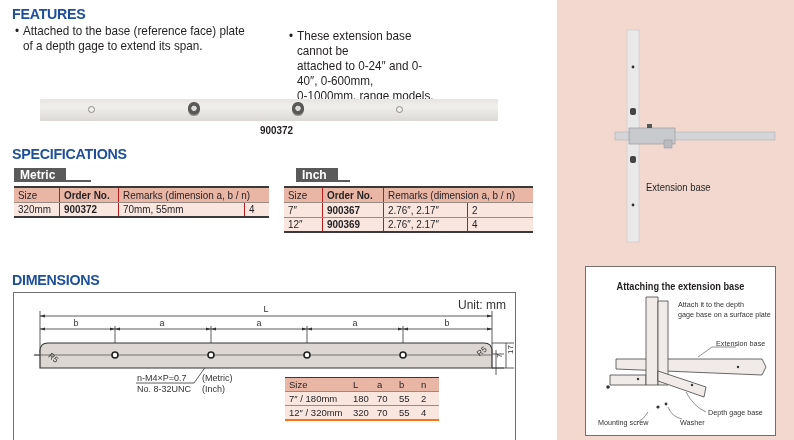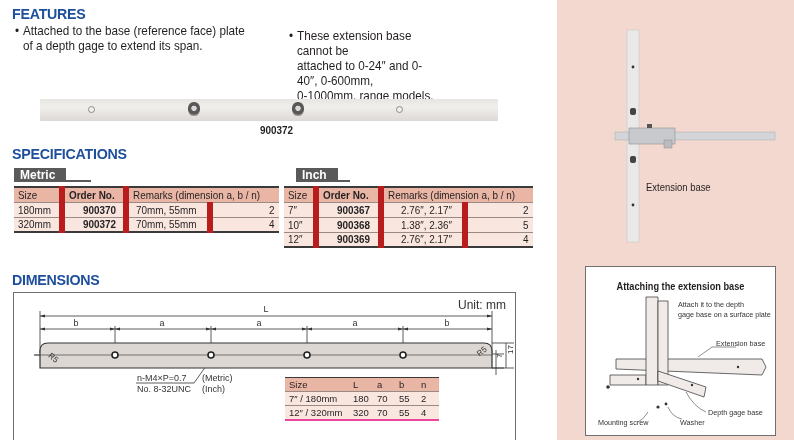--- a/index.html
+++ b/index.html
@@ -21,32 +21,32 @@
   .photo-label { position: absolute; left: 260px; top: 124px; font-size: 11px; font-weight: bold; transform: scaleX(0.9); transform-origin: left; }
 
   .tab-label { position: absolute; height: 14px; background: #5b5a5a; color: #fff; font-weight: bold; font-size: 12px; line-height: 14px; padding-left: 6px; }
   .tab-line { position: absolute; height: 2px; background: #5b5a5a; }
 
   table.spec { position: absolute; border-collapse: collapse; font-size: 11px; }
   table.spec td { height: 15px; padding: 0 4px; border-bottom: 1px solid #9a8a86; white-space: nowrap; }
   table.spec tr.hd td { background: #e9b6a5; border-top: 2px solid #3a3a3a; }
   table.spec tr.rw td { background: #f8e6df; }
   table.spec tr.last td { border-bottom: 2px solid #3a3a3a; }
-  table.spec td.sep { border-left: 6px solid #b91c1c; text-align: right; }
+  table.spec td.sep { border-left: 1px solid #b91c1c; }
   table.spec td.b { font-weight: bold; }
   table.spec .sq { display: inline-block; transform: scaleX(0.9); transform-origin: left; }
 
   .dim-box { position: absolute; left: 13px; top: 292px; width: 503px; height: 148px; border: 1.5px solid #6f6f6f; border-bottom: none; background: #fff; }
   .unit { position: absolute; font-size: 12px; color: #333; }
 
   table.dimtbl { position: absolute; left: 285px; top: 377px; border-collapse: collapse; font-size: 9.5px; }
   table.dimtbl td { height: 14px; padding: 0 4px; border-bottom: 1px solid #9a8a86; white-space: nowrap; }
   table.dimtbl tr.hd td { background: #e9b6a5; border-top: 1.5px solid #3a3a3a; }
   table.dimtbl tr.rw td { background: #f8e6df; }
-  table.dimtbl tr.last td { border-bottom: 2px solid #ec4899; }
+  table.dimtbl tr.last td { border-bottom: 2px solid #f97316; }
 
   .ext-caption { position: absolute; left: 646px; top: 181px; font-size: 10.5px; color: #231f20; transform: scaleX(0.9); transform-origin: left; }
 
   .attach-box { position: absolute; left: 585px; top: 266px; width: 191px; height: 170px; background: #fff; border: 1.5px solid #6f6f6f; }
   .attach-title { position: absolute; left: 0; width: 100%; top: 14px; text-align: center; font-size: 10px; font-weight: bold; transform: scaleX(0.92); }
   .callout { position: absolute; font-size: 8px; color: #333; line-height: 10px; transform: scaleX(0.9); transform-origin: left top; white-space: nowrap; }
 </style>
 </head>
 <body>
 
@@ -80,26 +80,20 @@
   <div class="tab-label" style="left:14px; top:168px; width:52px;">Metric</div>
   <div class="tab-line" style="left:66px; top:180px; width:25px;"></div>
 
   <table class="spec" style="left:14px; top:186px; width:249px;">
     <tbody>
         <tr class="hd">
       <td style="width:62px;"><span class="sq">Size</span></td>
       <td class="sep b" style="width:62px;"><span class="sq">Order No.</span></td>
       <td class="sep" colspan="2"><span class="sq">Remarks (dimension a, b / n)</span></td>
     </tr>
-    <tr class="rw">
-      <td><span class="sq">180mm</span></td>
-      <td class="sep b"><span class="sq">900370</span></td>
-      <td class="sep" style="width:84px;"><span class="sq">70mm, 55mm</span></td>
-      <td class="sep"><span class="sq">2</span></td>
-    </tr>
     <tr class="rw last">
       <td><span class="sq">320mm</span></td>
       <td class="sep b"><span class="sq">900372</span></td>
       <td class="sep"><span class="sq">70mm, 55mm</span></td>
       <td class="sep"><span class="sq">4</span></td>
     </tr>
   </tbody>
     </table>
 
   <div class="tab-label" style="left:296px; top:168px; width:42px;">Inch</div>
@@ -110,26 +104,20 @@
         <tr class="hd">
       <td style="width:60px;"><span class="sq">Size</span></td>
       <td class="sep b" style="width:64px;"><span class="sq">Order No.</span></td>
       <td class="sep" colspan="2"><span class="sq">Remarks (dimension a, b / n)</span></td>
     </tr>
     <tr class="rw">
       <td><span class="sq">7″</span></td>
       <td class="sep b"><span class="sq">900367</span></td>
       <td class="sep" style="width:84px;"><span class="sq">2.76″, 2.17″</span></td>
       <td class="sep"><span class="sq">2</span></td>
-    </tr>
-    <tr class="rw">
-      <td><span class="sq">10″</span></td>
-      <td class="sep b"><span class="sq">900368</span></td>
-      <td class="sep"><span class="sq">1.38″, 2.36″</span></td>
-      <td class="sep"><span class="sq">5</span></td>
     </tr>
     <tr class="rw last">
       <td><span class="sq">12″</span></td>
       <td class="sep b"><span class="sq">900369</span></td>
       <td class="sep"><span class="sq">2.76″, 2.17″</span></td>
       <td class="sep"><span class="sq">4</span></td>
     </tr>
   </tbody>
     </table>
 

